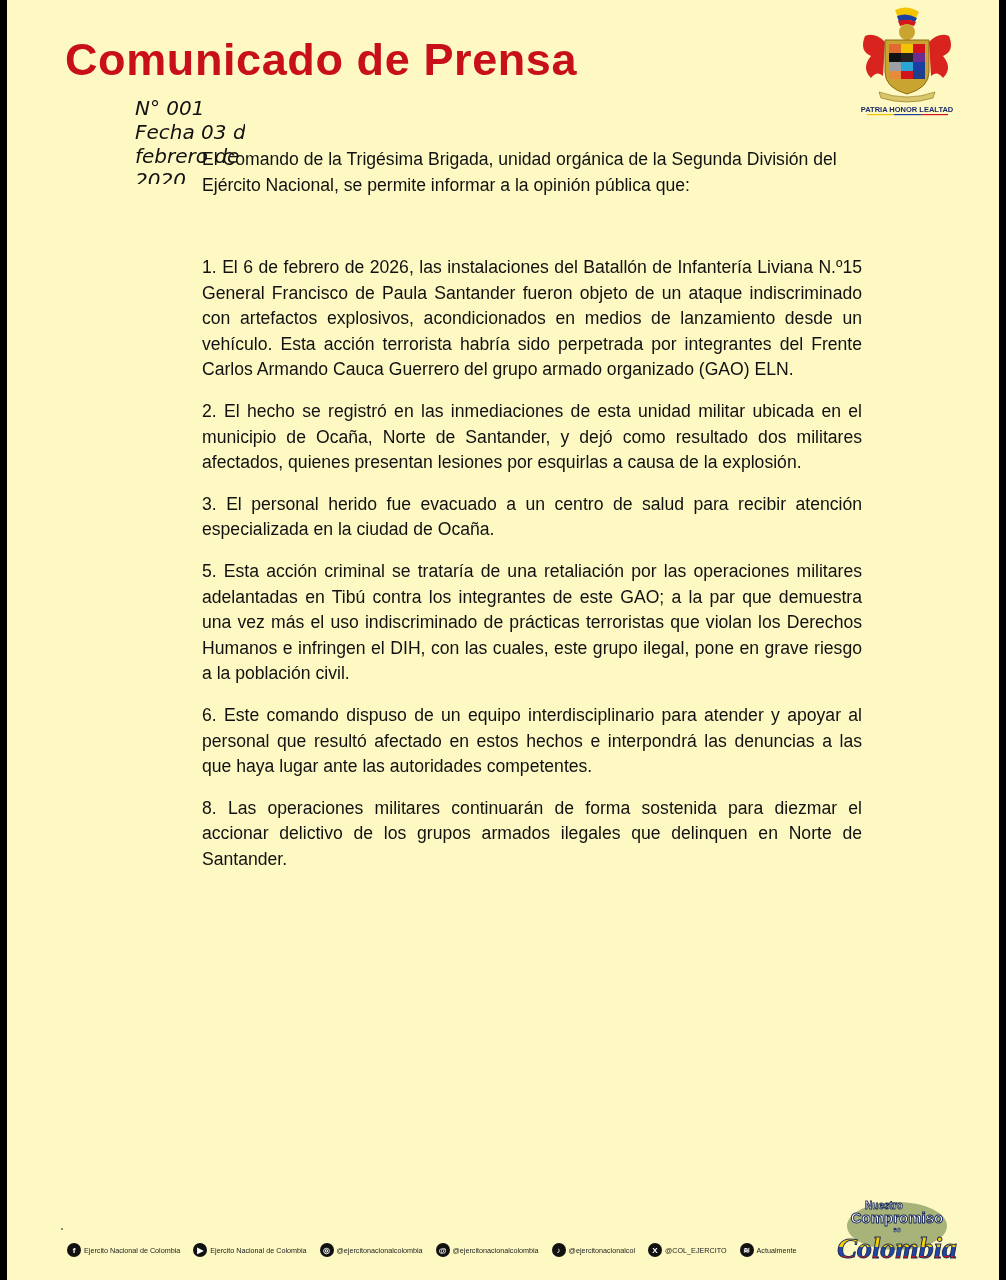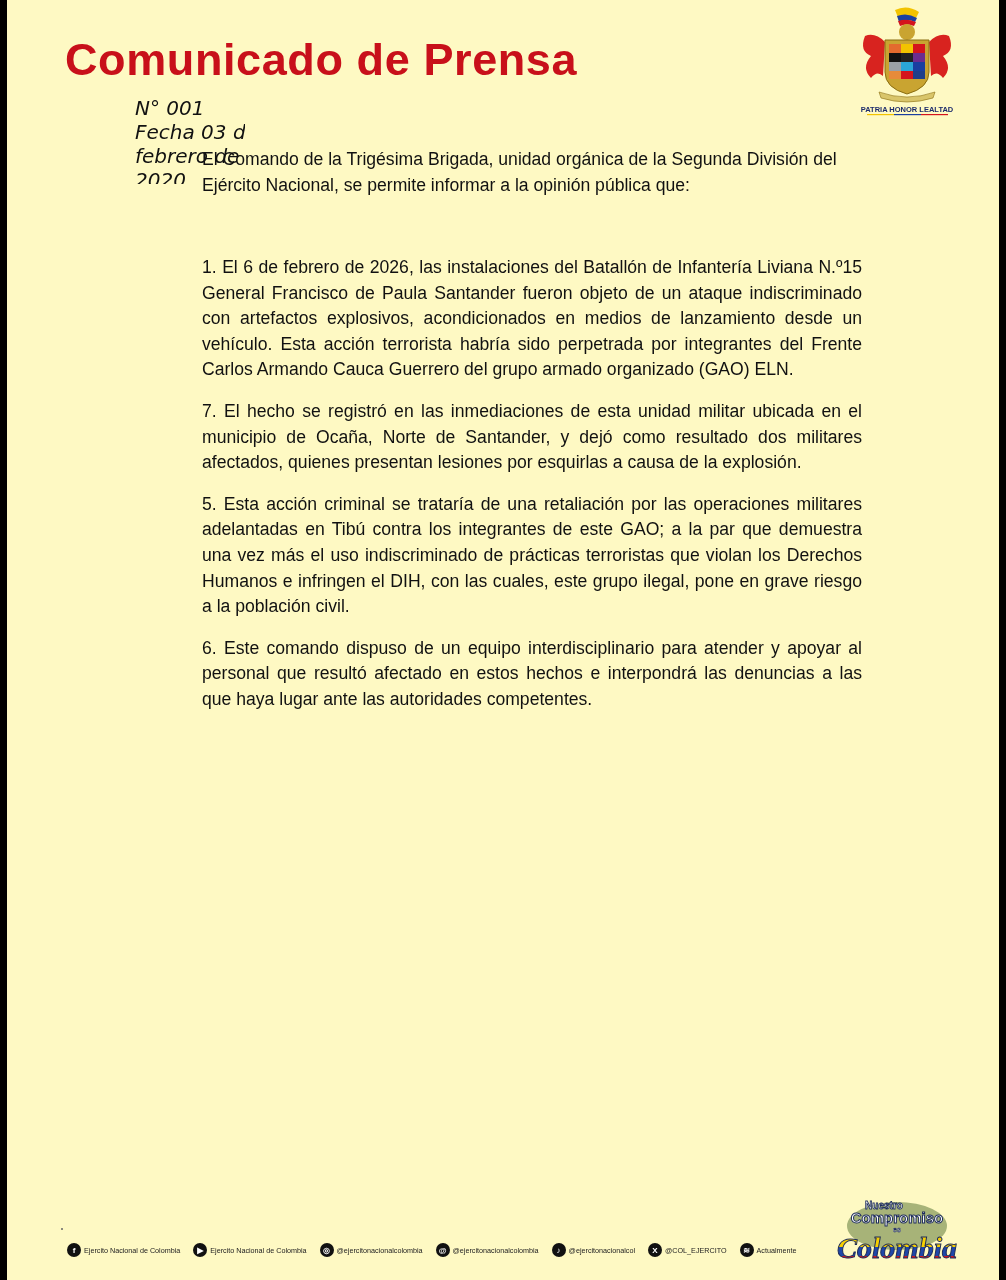--- a/index.html
+++ b/index.html
@@ -81,23 +81,25 @@
     <div>N° 001</div>
     <div>Fecha 03 de</div>
     <div>febrero de</div>
     <div>2020</div>
   </div>
 
   <div class="body-text intro">El Comando de la Trigésima Brigada, unidad orgánica de la Segunda División del Ejército Nacional, se permite informar a la opinión pública que:</div>
 
   <div class="body-text items">
     <p>1. El 6 de febrero de 2026, las instalaciones del Batallón de Infantería Liviana N.º15 General Francisco de Paula Santander fueron objeto de un ataque indiscriminado con artefactos explosivos, acondicionados en medios de lanzamiento desde un vehículo. Esta acción terrorista habría sido perpetrada por integrantes del Frente Carlos Armando Cauca Guerrero del grupo armado organizado (GAO) ELN.</p>
-    <p>7. El hecho se registró en las inmediaciones de esta unidad militar ubicada en el municipio de Ocaña, Norte de Santander, y dejó como resultado dos militares afectados, quienes presentan lesiones por esquirlas a causa de la explosión.</p>
+    <p>2. El hecho se registró en las inmediaciones de esta unidad militar ubicada en el municipio de Ocaña, Norte de Santander, y dejó como resultado dos militares afectados, quienes presentan lesiones por esquirlas a causa de la explosión.</p>
+    <p>3. El personal herido fue evacuado a un centro de salud para recibir atención especializada en la ciudad de Ocaña.</p>
     <p>5. Esta acción criminal se trataría de una retaliación por las operaciones militares adelantadas en Tibú contra los integrantes de este GAO; a la par que demuestra una vez más el uso indiscriminado de prácticas terroristas que violan los Derechos Humanos e infringen el DIH, con las cuales, este grupo ilegal, pone en grave riesgo a la población civil.</p>
     <p>6. Este comando dispuso de un equipo interdisciplinario para atender y apoyar al personal que resultó afectado en estos hechos e interpondrá las denuncias a las que haya lugar ante las autoridades competentes.</p>
+    <p>8. Las operaciones militares continuarán de forma sostenida para diezmar el accionar delictivo de los grupos armados ilegales que delinquen en Norte de Santander.</p>
   </div>
 
   <div class="dot"></div>
 
   <div class="footer">
     <span class="social">
       <span class="ic">f</span>
       <span>Ejercito Nacional de Colombia</span>
     </span>
     <span class="social">

